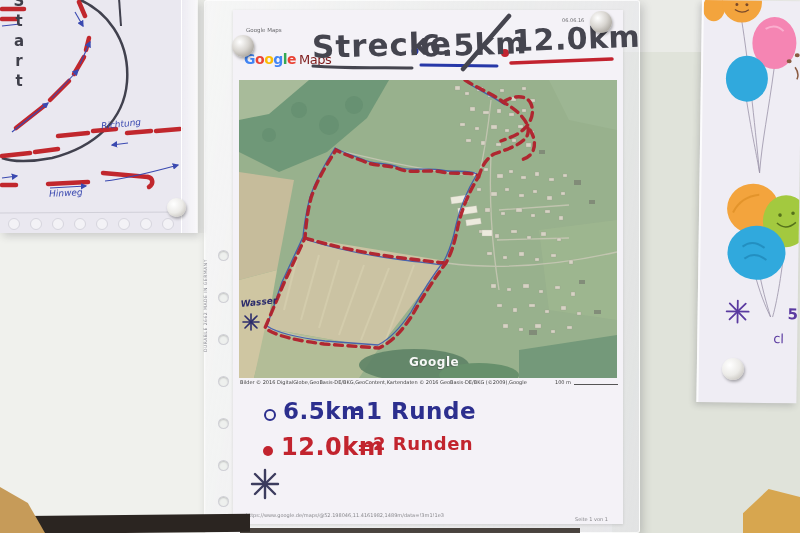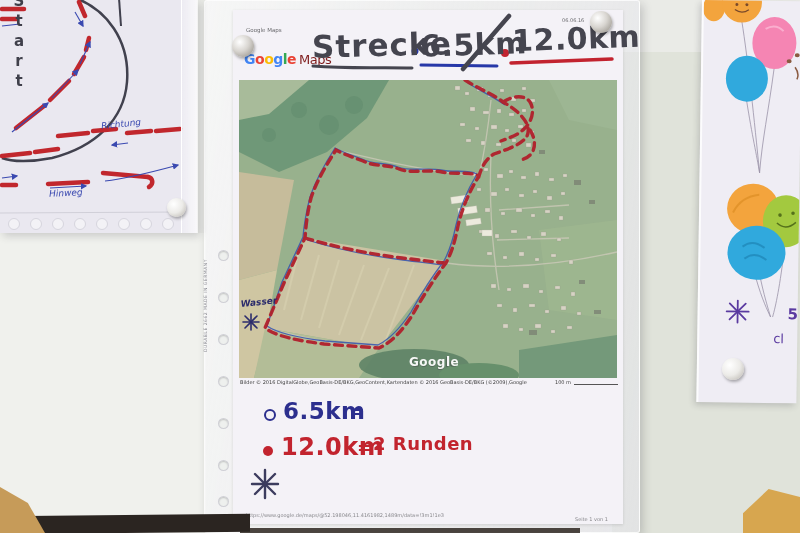--- a/index.html
+++ b/index.html
@@ -324,20 +324,21 @@
     <span class="caption-text">Bilder © 2016 DigitalGlobe,GeoBasis-DE/BKG,GeoContent,Kartendaten © 2016 GeoBasis-DE/BKG (©2009),Google</span>
     <span class="scale">
       <span class="scale-label">100 m</span>
       <span class="scale-bar"></span>
     </span>
   </div>
 
   <span class="abs ring-bullet"></span>
   <span class="abs hand note-txt" style="left: 283px; top: 398px; font-size: 23px; color: rgb(44, 47, 142);">6.5km</span>
   <span class="abs hand note-txt" style="left: 350px; top: 402px; font-size: 17px; color: rgb(44, 47, 142);">=</span>
+  <span class="abs hand note-txt" style="left: 366px; top: 398px; font-size: 23px; color: rgb(44, 47, 142);">1 Runde</span>
 
   <span class="abs dot-bullet"></span>
   <span class="abs hand note-txt" style="left: 281px; top: 433px; font-size: 24px; color: rgb(194, 36, 46);">12.0km</span>
   <span class="abs hand note-txt" style="left: 357px; top: 437px; font-size: 18px; color: rgb(194, 36, 46);">=</span>
   <span class="abs hand note-txt" style="left: 373px; top: 433px; font-size: 18px; color: rgb(194, 36, 46);">2 Runden</span>
 
   <svg class="abs" style="left:250px;top:468px;z-index:4;" width="30" height="32" viewBox="0 0 30 32">
     <g stroke="#3c3c5e" stroke-width="2.4" stroke-linecap="round">
       <path d="M15,2 L15,30"></path>
         <path d="M2,16 L28,16"></path>

